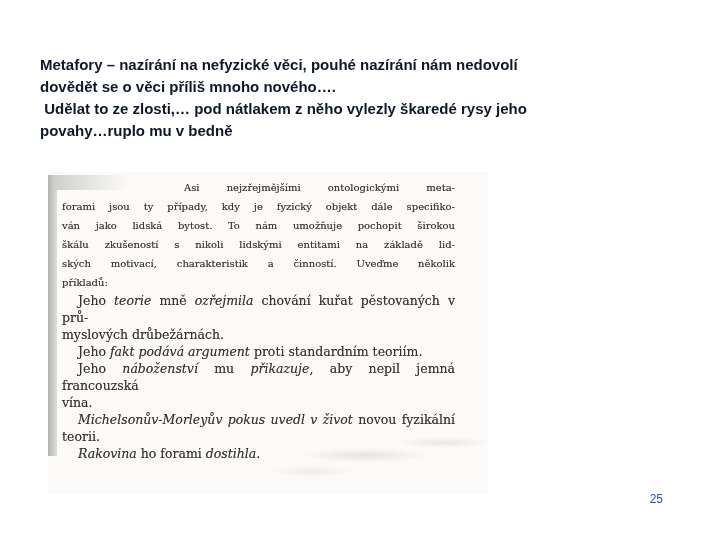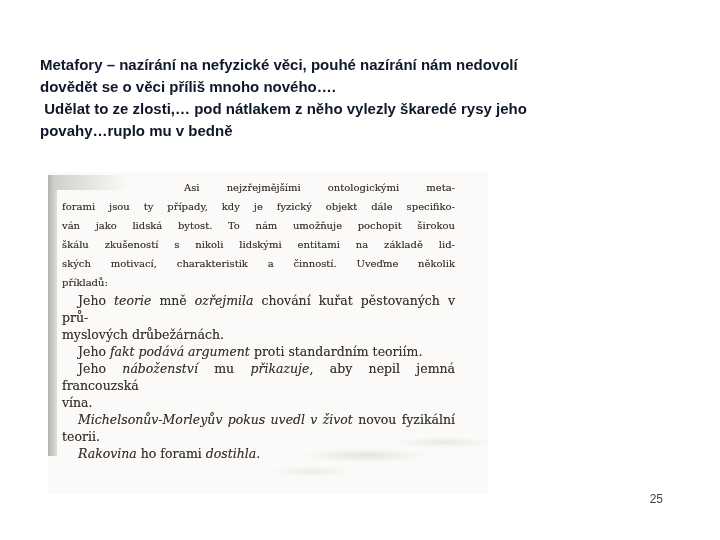--- a/index.html
+++ b/index.html
@@ -53,21 +53,21 @@
   .scan-paragraph { font-size: 10px; line-height: 19px; }
   .scan-examples  { font-size: 12.5px; line-height: 17px; }
   .scan-line.just { text-align: justify; text-align-last: justify; }
   .para-line.ind  { text-indent: 122px; }
   .ex-line.ind    { text-indent: 16px; }
   .scan i { font-style: italic; }
   .page-number {
     position: absolute;
     right: 57px; top: 492px;
     font-size: 12px;
-    color: #404040;
+    color: #1d4ed8;
   }
 </style>
 </head>
 <body>
 
 <div class="slide">
 
   <div class="title-block">
     <div class="title-line">Metafory – nazírání na nefyzické věci, pouhé nazírání nám nedovolí</div>
     <div class="title-line">dovědět se o věci příliš mnoho nového….</div>

